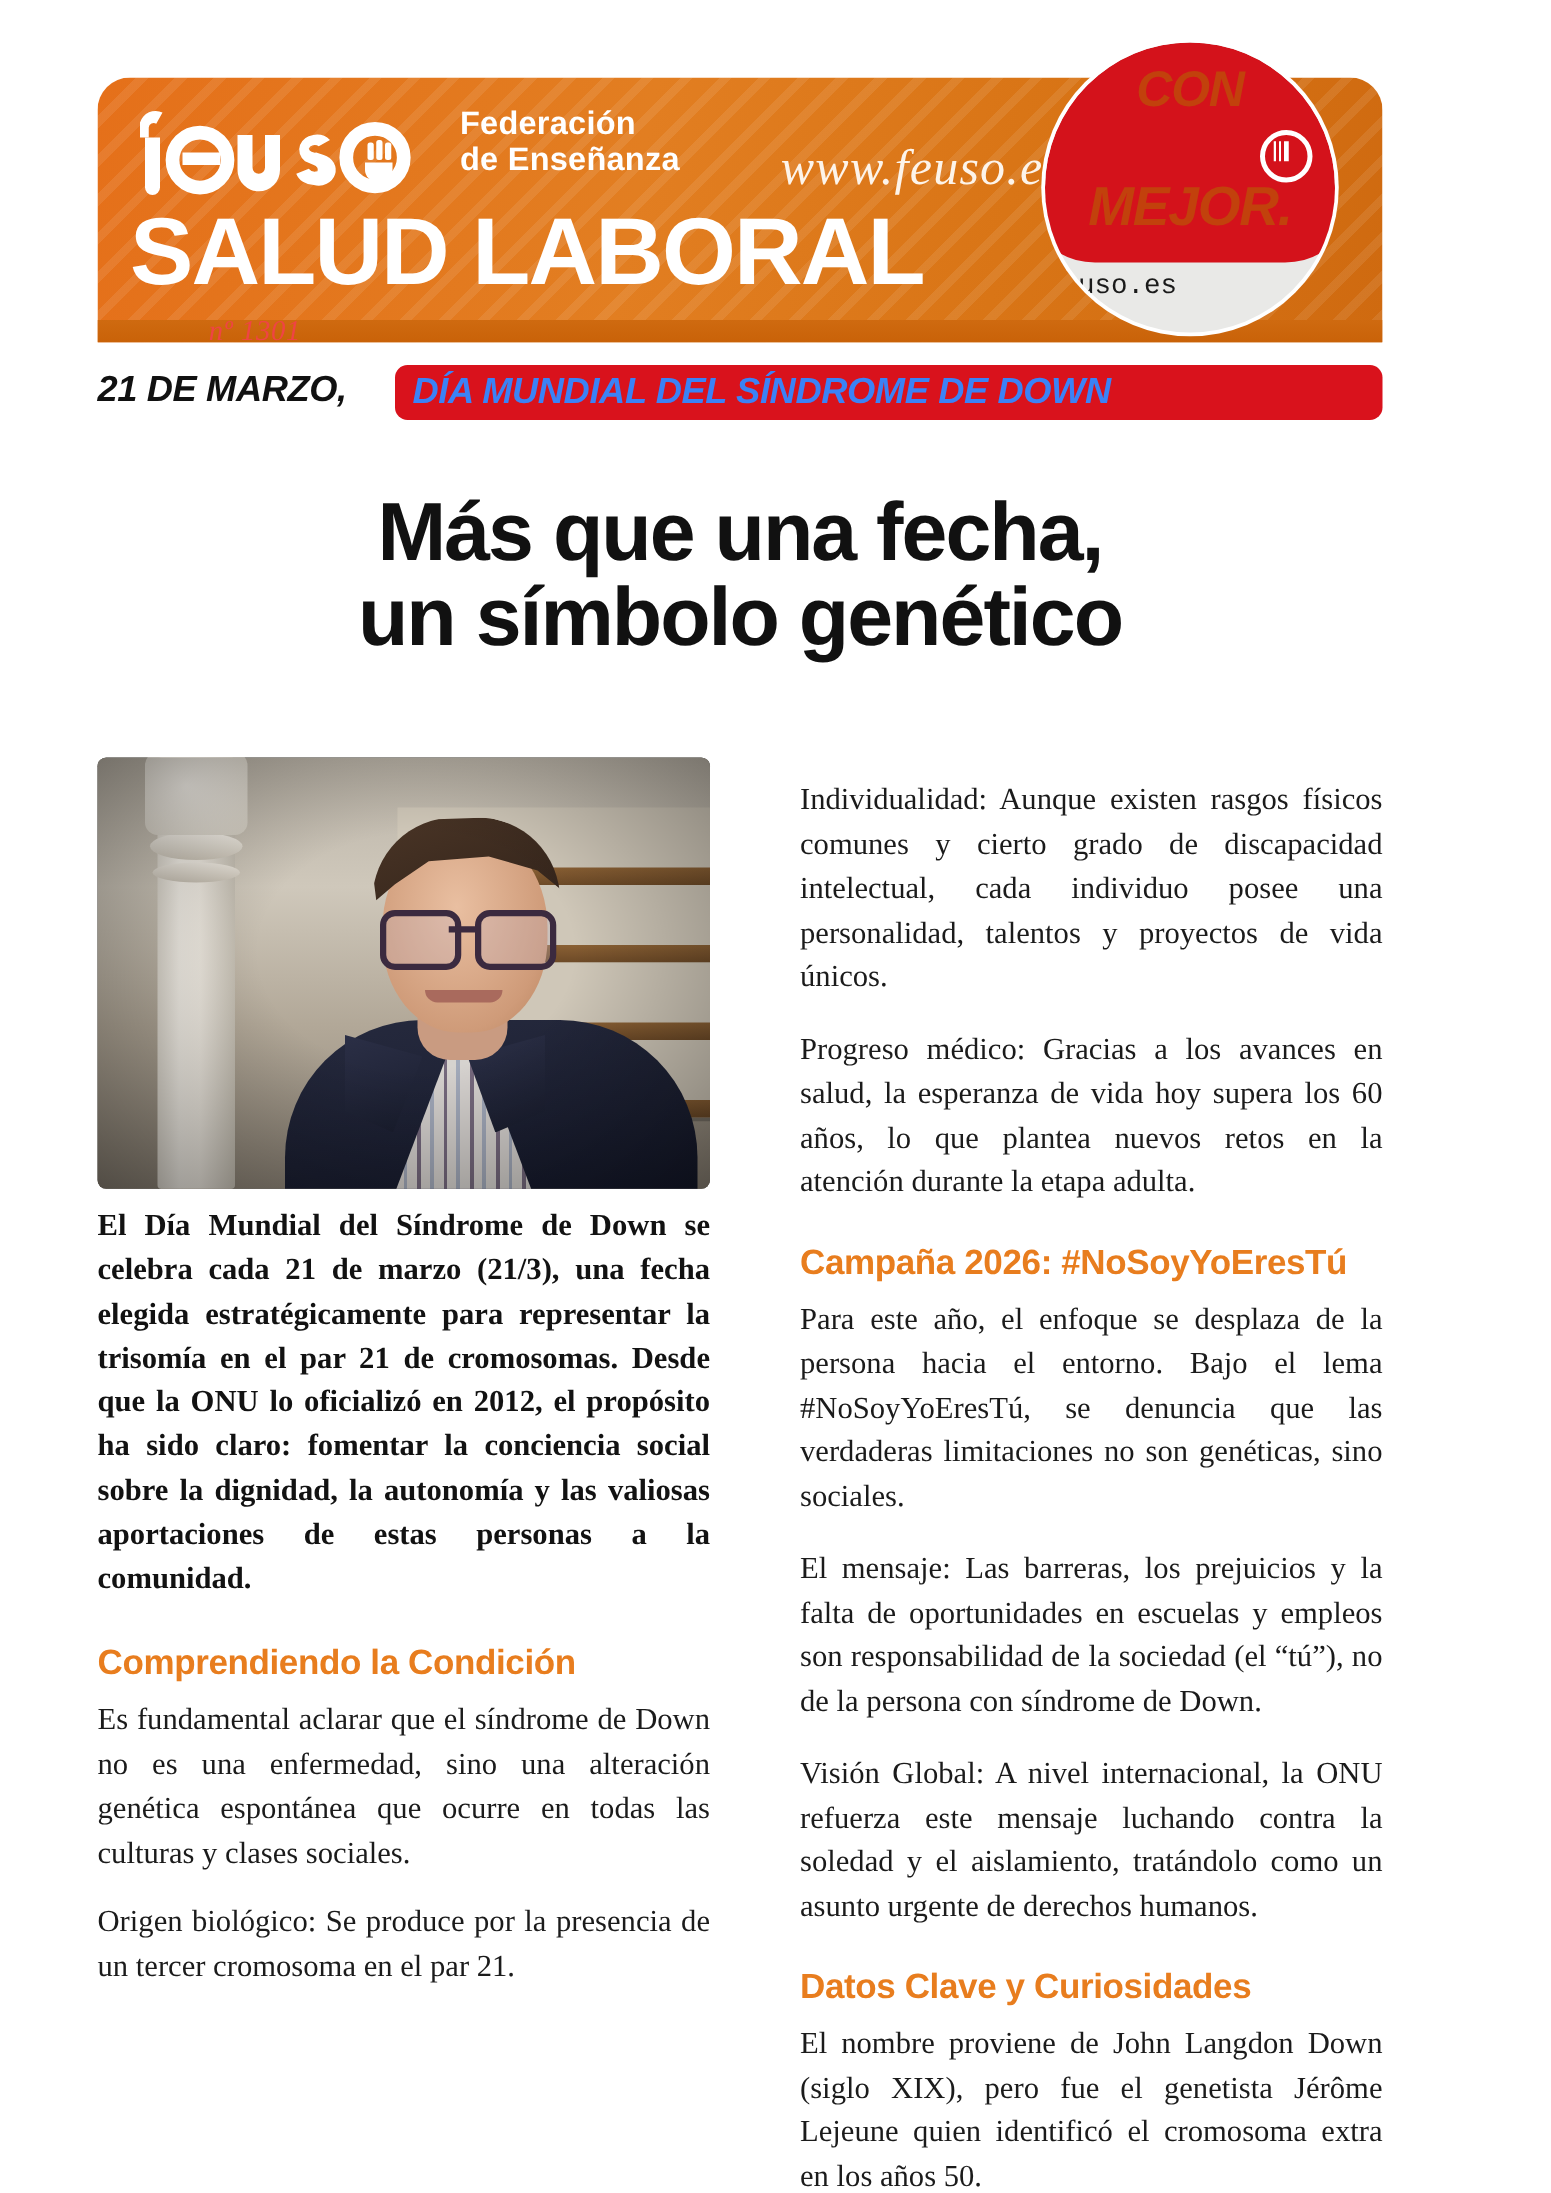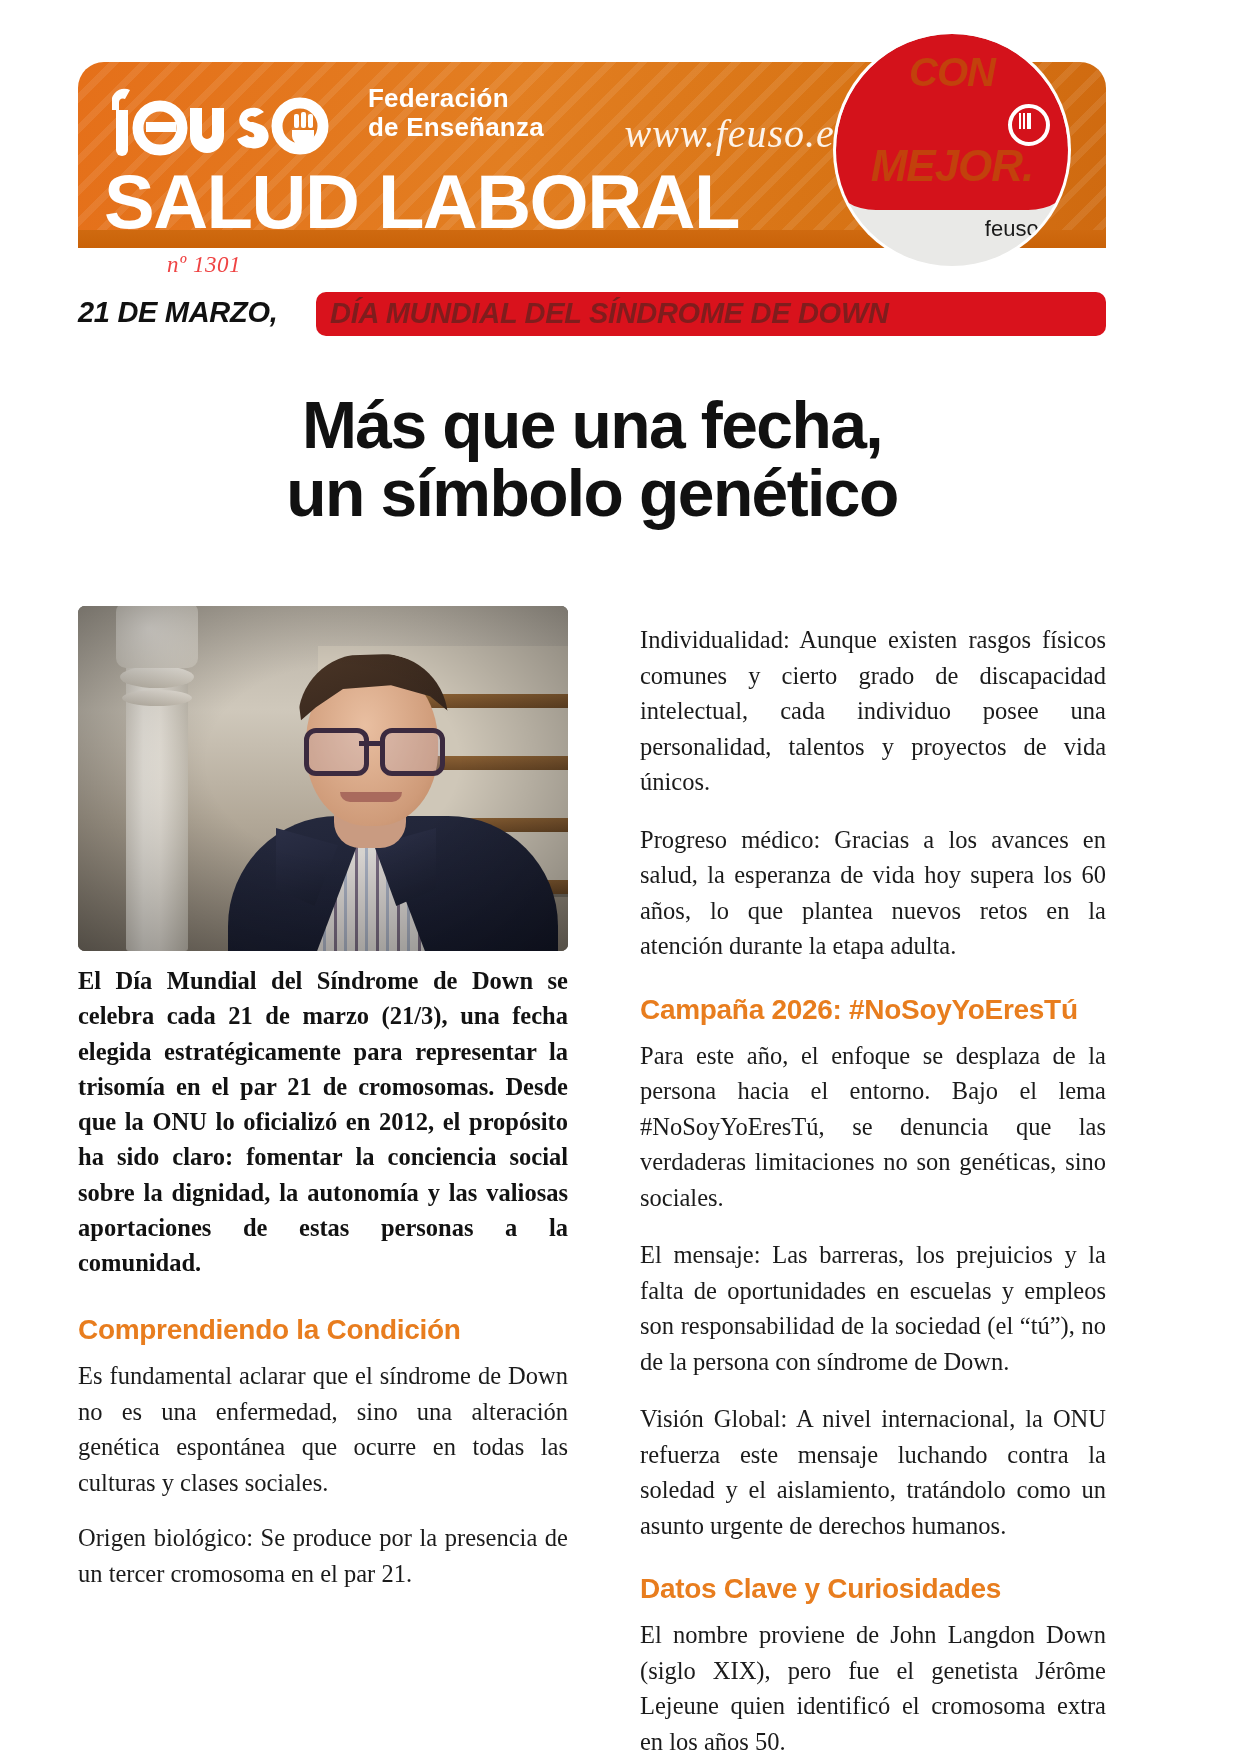--- a/index.html
+++ b/index.html
@@ -6,21 +6,21 @@
   body{
     width:1241px;height:1754px;background:#ffffff;
     font-family:"Liberation Serif",serif;
     -webkit-font-smoothing:antialiased;
     position:relative;overflow:hidden;
   }
   .page{position:relative;width:1241px;height:1754px;}
 
   
   .masthead{
-    position:absolute;left:78px;top:62px;width:1028px;height:186px;
+    position:absolute;left:78px;top:62px;width:1028px;height:212px;
     border-radius:26px 26px 0 0;
     background:
       repeating-linear-gradient(135deg,
         rgba(255,255,255,0.085) 0px, rgba(255,255,255,0.085) 7px,
         rgba(255,255,255,0) 7px, rgba(255,255,255,0) 22px),
       linear-gradient(100deg,#e5701a 0%,#e27e21 42%,#d97516 70%,#cf6a10 100%);
     overflow:hidden;
   }
   .mast-bottom-fade{
     position:absolute;left:0;right:0;bottom:0;height:18px;
@@ -74,22 +74,22 @@
     position:absolute;right:18px;top:70px;width:34px;height:34px;
     border-radius:50%;border:4px solid #fff;
   }
   .badge-dot:after{
     content:"";position:absolute;left:7px;top:5px;width:12px;height:16px;
     background:
       linear-gradient(90deg,#fff 0 2px,transparent 2px 4px,#fff 4px 6px,
       transparent 6px 8px,#fff 8px 10px);
   }
   .badge-foot{
-    position:absolute;left:0;top:182px;width:232px;text-align:right;
-    color:#1a1a1a;font-family:Liberation Sans, sans-serif;font-size:22px;
+    position:absolute;left:0;top:182px;width:232px;text-align:left;
+    color:#1a1a1a;font-family:Liberation Mono, monospace;font-size:22px;
   }
 
   .issue{
     position:absolute;left:155px;top:252px;
     color:#ef4444;font-family:"Liberation Serif",serif;font-style:italic;
     font-size:23px;letter-spacing:.5px;margin-left:12px;
   }
 
   
   .kickerwrap{position:absolute;left:78px;top:292px;width:1028px;height:44px;}
@@ -97,21 +97,21 @@
     position:absolute;left:238px;top:0;width:790px;height:44px;
     background:#d9121c;border-radius:10px 10px 10px 10px;
   }
   .kicker-date{
     position:absolute;left:0;top:4px;
     color:#111;font-family:"Liberation Sans",sans-serif;font-weight:bold;
     font-style:italic;font-size:29px;letter-spacing:-.3px;
   }
   .kicker-txt{
     position:absolute;left:252px;top:5px;
-    color:#7f1d1d;font-family:"Liberation Sans",sans-serif;font-weight:bold;
+    color:#3b82f6;font-family:"Liberation Sans",sans-serif;font-weight:bold;
     font-style:italic;font-size:29px;letter-spacing:-.3px;white-space:nowrap;
   }
 
   
   .headline{
     position:absolute;left:78px;top:392px;width:1028px;text-align:center;
     font-family:"Liberation Sans",sans-serif;font-weight:bold;
     font-size:66px;line-height:1.03;letter-spacing:-1.6px;color:#111;
   }
 

